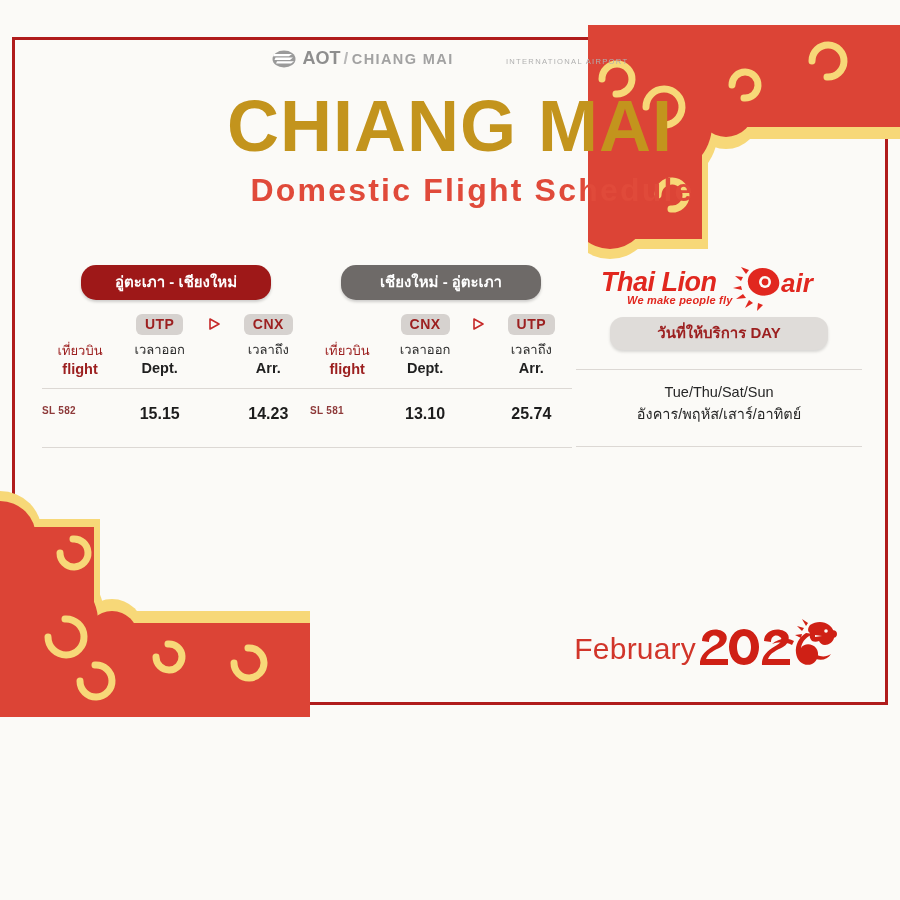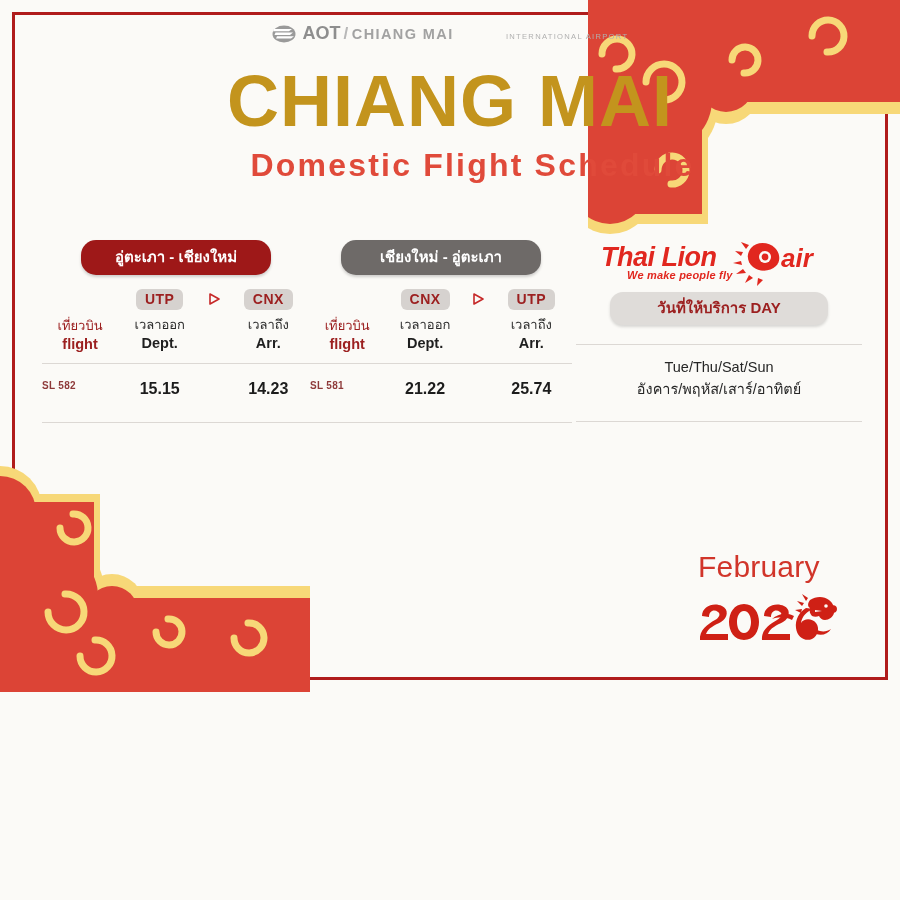--- a/index.html
+++ b/index.html
@@ -8,20 +8,21 @@
     width:900px;height:900px;
     background:#fbfaf7;
     font-family:"Liberation Sans","DejaVu Sans",sans-serif;
     overflow:hidden;
   }
   #poster{
     position:relative;
     width:900px;height:692px;
     background:#fbfaf7;
     overflow:hidden;
+    margin-top:25px;
   }
   
   .frame{
     position:absolute;
     left:12px;top:12px;right:12px;bottom:12px;
     border:3px solid #b01c1c;
     pointer-events:none;
     z-index:5;
   }
   
@@ -142,21 +143,21 @@
   .days-cell{
     text-align:center;padding:12px 0 11px;
     font-size:14.5px;color:#262626;line-height:1.5;
   }
   .rule-c{border-top:1px solid #dcd8d4;margin-top:19px;}
 
   
   .footer{
     position:absolute;z-index:10;
     right:62px;bottom:38px;
-    display:flex;gap:10px;flex-direction:column;
+    display:flex;align-items:center;gap:2px;
   }
   .month{
     font-size:30px;color:#d1352a;letter-spacing:.2px;
   }
 </style>
 </head>
 <body>
 
 <div id="poster">
 
@@ -344,21 +345,21 @@
             <span class="chip">UTP</span>
           </div>
           <div class="lbl-th dark">เวลาถึง</div>
           <div class="lbl-en dark">Arr.</div>
         </div>
       </div>
 
       <div class="rule"></div>
       <div class="data-row">
         <div class="v-flight">SL 581</div>
-        <div class="v-time">21.22</div>
+        <div class="v-time">13.10</div>
         <div class="spacer28"></div>
         <div class="v-time">25.74</div>
       </div>
       <div class="rule"></div>
     </div>
 
     <div class="col-group grp-c">
 
       <div class="lion-logo">
         <svg width="240" height="46" viewBox="0 0 240 46">

